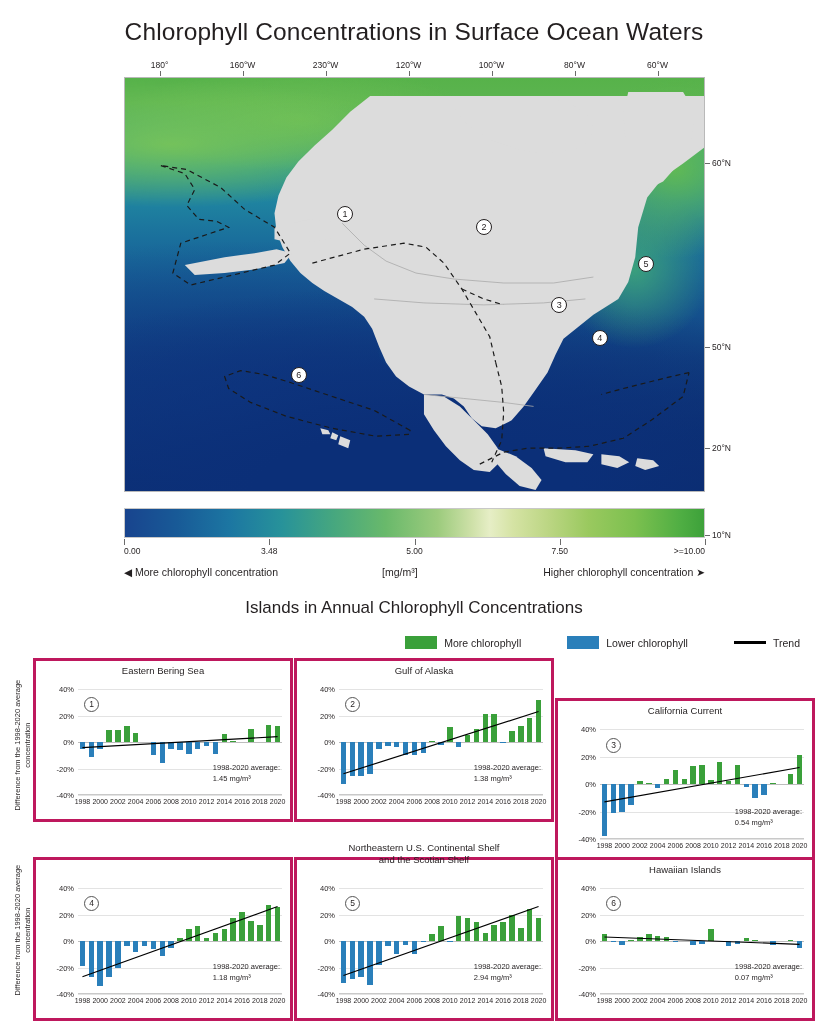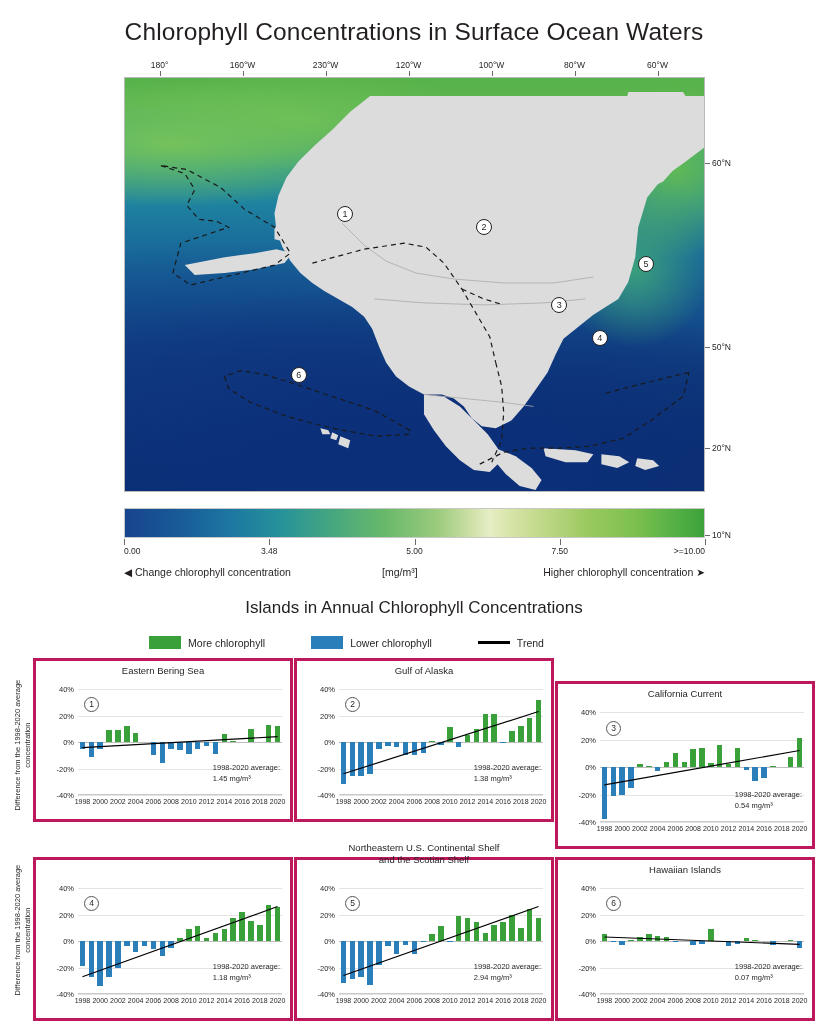--- a/index.html
+++ b/index.html
@@ -87,22 +87,22 @@
   .cb-tick { position:absolute; top:31px; width:1px; height:6px; background:#6b6b6b; }
   .cb-label { position:absolute; top:38px; font-size:8.5px; color:#231f20; white-space:nowrap; }
   .cb-caption { position:absolute; top:58px; font-size:10.5px; color:#231f20; white-space:nowrap; }
 
   
   #lower-title {
     position:absolute; left:0; top:598px; width:828px;
     text-align:center; font-size:17px; font-weight:400; color:#231f20;
   }
   #legend {
-    position:absolute; left:0; top:636px; width:693px;
-    display:flex; justify-content:center; align-items:center; gap:46px;
+    position:absolute; left:0; top:636px; width:800px;
+    display:flex; justify-content:flex-end; align-items:center; gap:46px;
     font-size:10.5px; color:#231f20;
   }
   .legend-item { display:flex; align-items:center; gap:7px; }
   .legend-swatch { width:32px; height:13px; display:inline-block; }
   .legend-line { width:32px; height:3px; background:#000000; display:inline-block; }
 
   #axis-label-1, #axis-label-2 {
     position:absolute; left:-52px; width:150px;
     text-align:center; font-size:7.5px; color:#231f20;
     transform:rotate(-90deg);
@@ -242,21 +242,21 @@
       <div class="cb-label" style="left: 124px; transform: translateX(0px);">0.00</div>
       <div class="cb-tick" style="left: 269.25px;"></div>
       <div class="cb-label" style="left: 269.25px; transform: translateX(-50%);">3.48</div>
       <div class="cb-tick" style="left: 414.5px;"></div>
       <div class="cb-label" style="left: 414.5px; transform: translateX(-50%);">5.00</div>
       <div class="cb-tick" style="left: 559.75px;"></div>
       <div class="cb-label" style="left: 559.75px; transform: translateX(-50%);">7.50</div>
       <div class="cb-tick" style="left: 705px;"></div>
       <div class="cb-label" style="left: 705px; transform: translateX(-100%);">&gt;=10.00</div>
     </div>
-  <div class="cb-caption" style="left:124px">◀ Change chlorophyll concentration</div>
+  <div class="cb-caption" style="left:124px">◀ More chlorophyll concentration</div>
   <div class="cb-caption" style="left:382px">[mg/m³]</div>
   <div class="cb-caption" style="right:123px">Higher chlorophyll concentration ➤</div>
 </div>
 
 <div id="lower-title">Islands in Annual Chlorophyll Concentrations</div>
 
 <div id="legend">
   <div class="legend-item">
     <span class="legend-swatch" id="sw-more" style="background: rgb(58, 160, 58);"></span>
     <span>More chlorophyll</span>
@@ -383,21 +383,21 @@
         <div class="xtick-label" style="left: 80.4348%;">2016</div>
         <div class="xtick-label" style="left: 89.1304%;">2018</div>
         <div class="xtick-label" style="left: 97.8261%;">2020</div>
         <div class="badge" style="left: 6px; top: 8%;">2</div>
         <div class="avg-note" style="right: 2px; bottom: 10%;">
           <div>1998-2020 average:</div>
           <div>1.38 mg/m³</div>
         </div>
       </div>
     </div>
-    <div class="panel" style="left: 555px; top: 681px; width: 260px; height: 168px;">
+    <div class="panel" style="left: 555px; top: 698px; width: 260px; height: 168px;">
       <div class="panel-title">California Current</div>
       <div class="plot">
         <div class="gridline" style="top: 0%;"></div>
         <div class="ytick" style="top: 0%;">40%</div>
         <div class="gridline" style="top: 25%;"></div>
         <div class="ytick" style="top: 25%;">20%</div>
         <div class="zeroline" style="top: 50%;"></div>
         <div class="ytick" style="top: 50%;">0%</div>
         <div class="gridline" style="top: 75%;"></div>
         <div class="ytick" style="top: 75%;">-20%</div>

